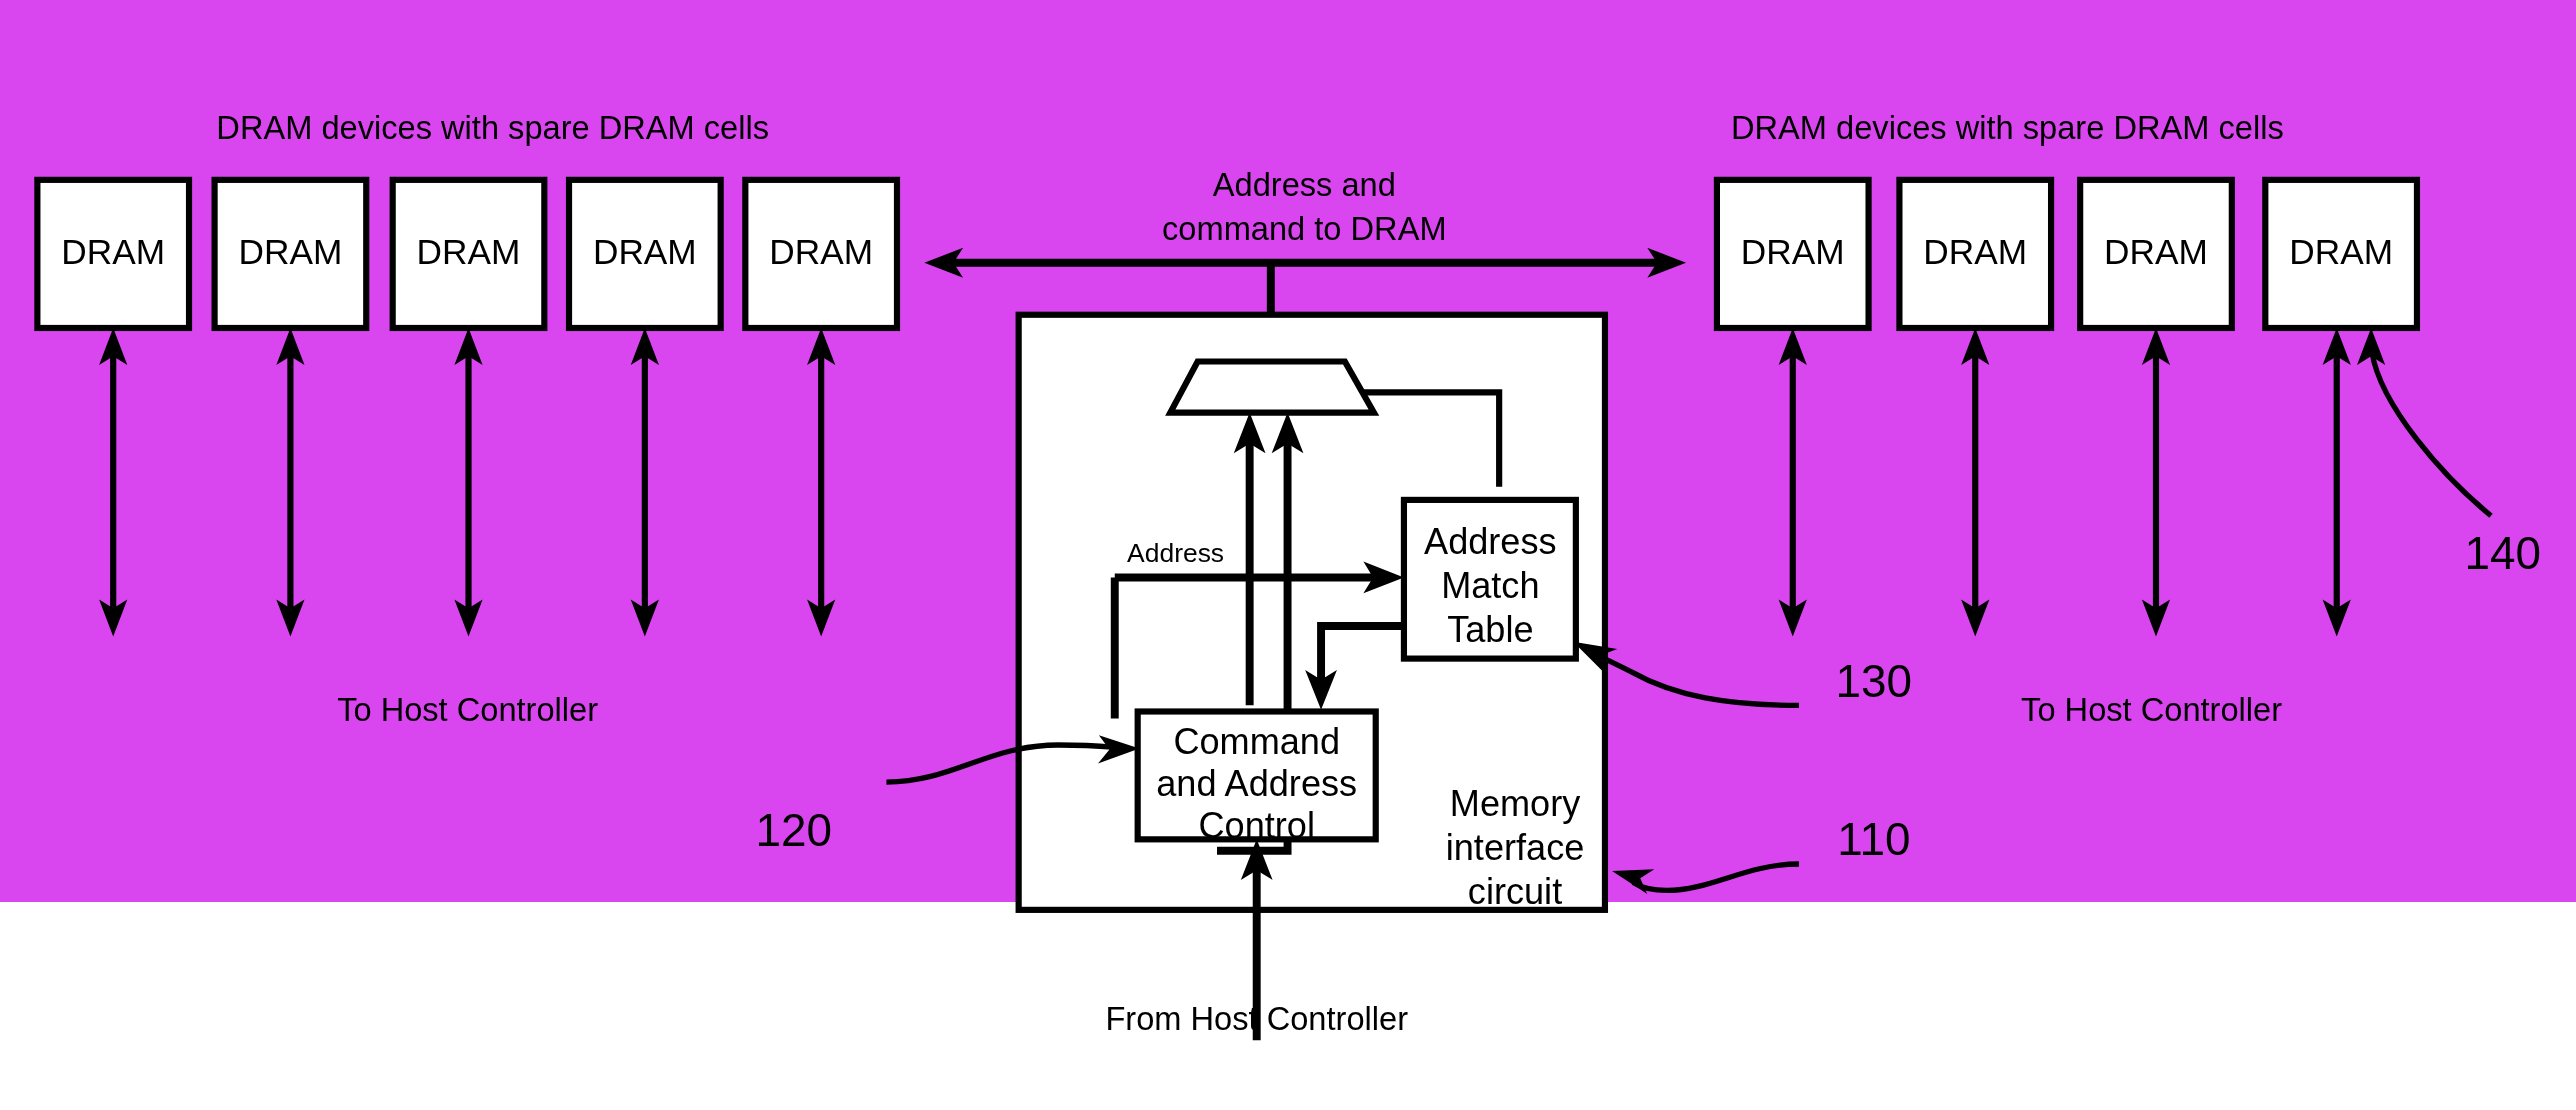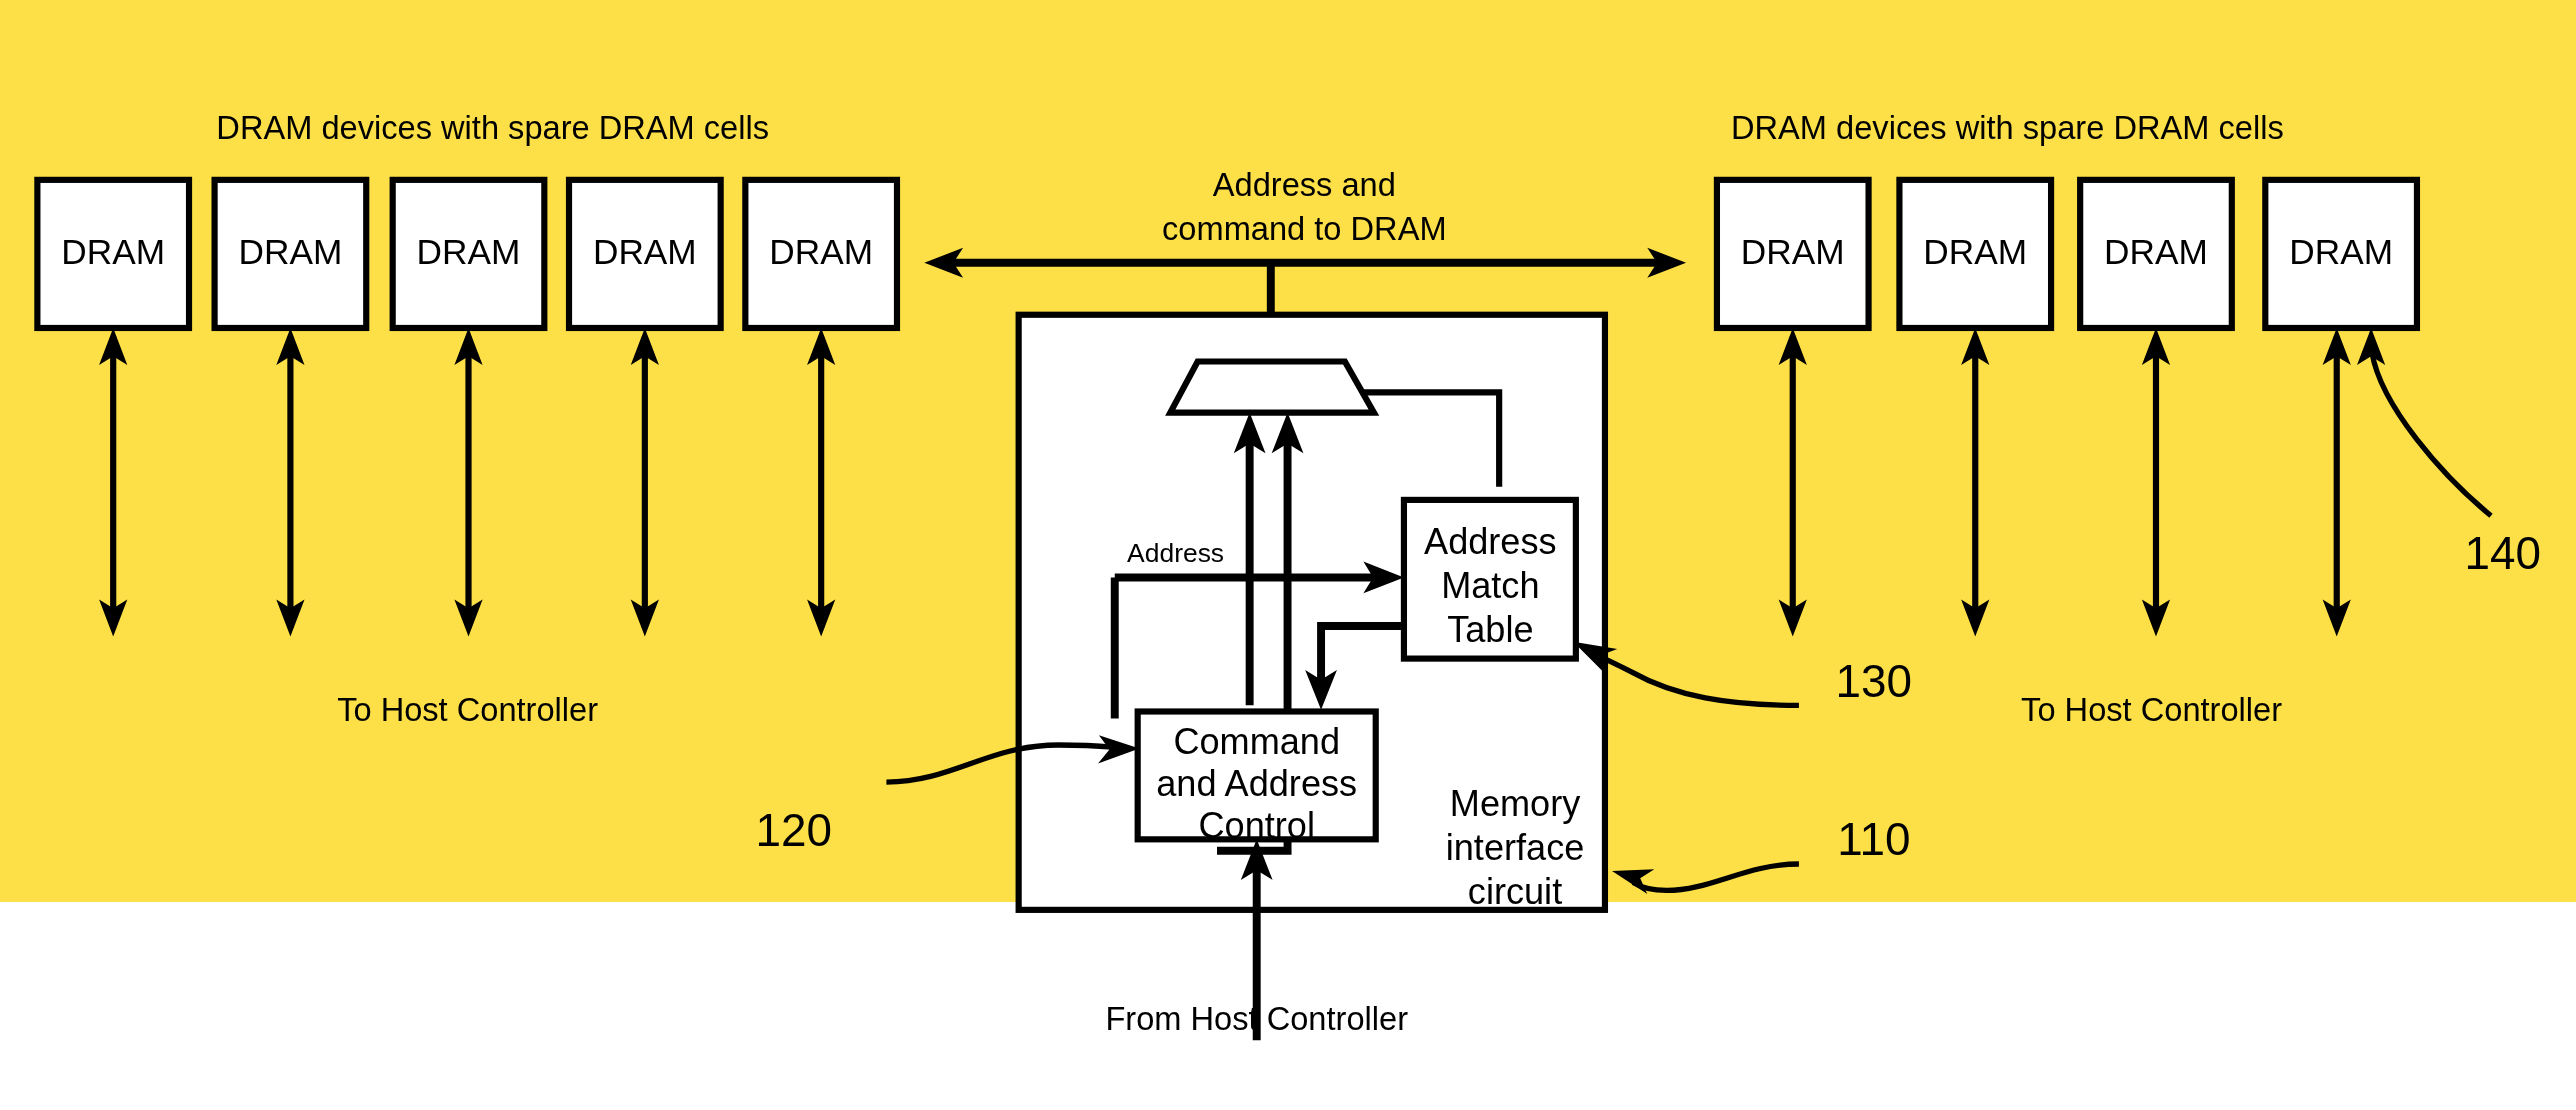--- a/index.html
+++ b/index.html
@@ -11,21 +11,21 @@
   body {
     font-family: "Liberation Sans", sans-serif;
     width: 2576px;
     height: 1110px;
     overflow: hidden;
   }
   #diagram-root {
     position: relative;
     width: 2576px;
     height: 902px;
-    background: #fde047;
+    background: #d946ef;
   }
   svg.diagram-canvas {
     position: absolute;
     top: 0;
     left: 0;
     width: 2576px;
     height: 1110px;
     display: block;
   }
   .box-stroke {

